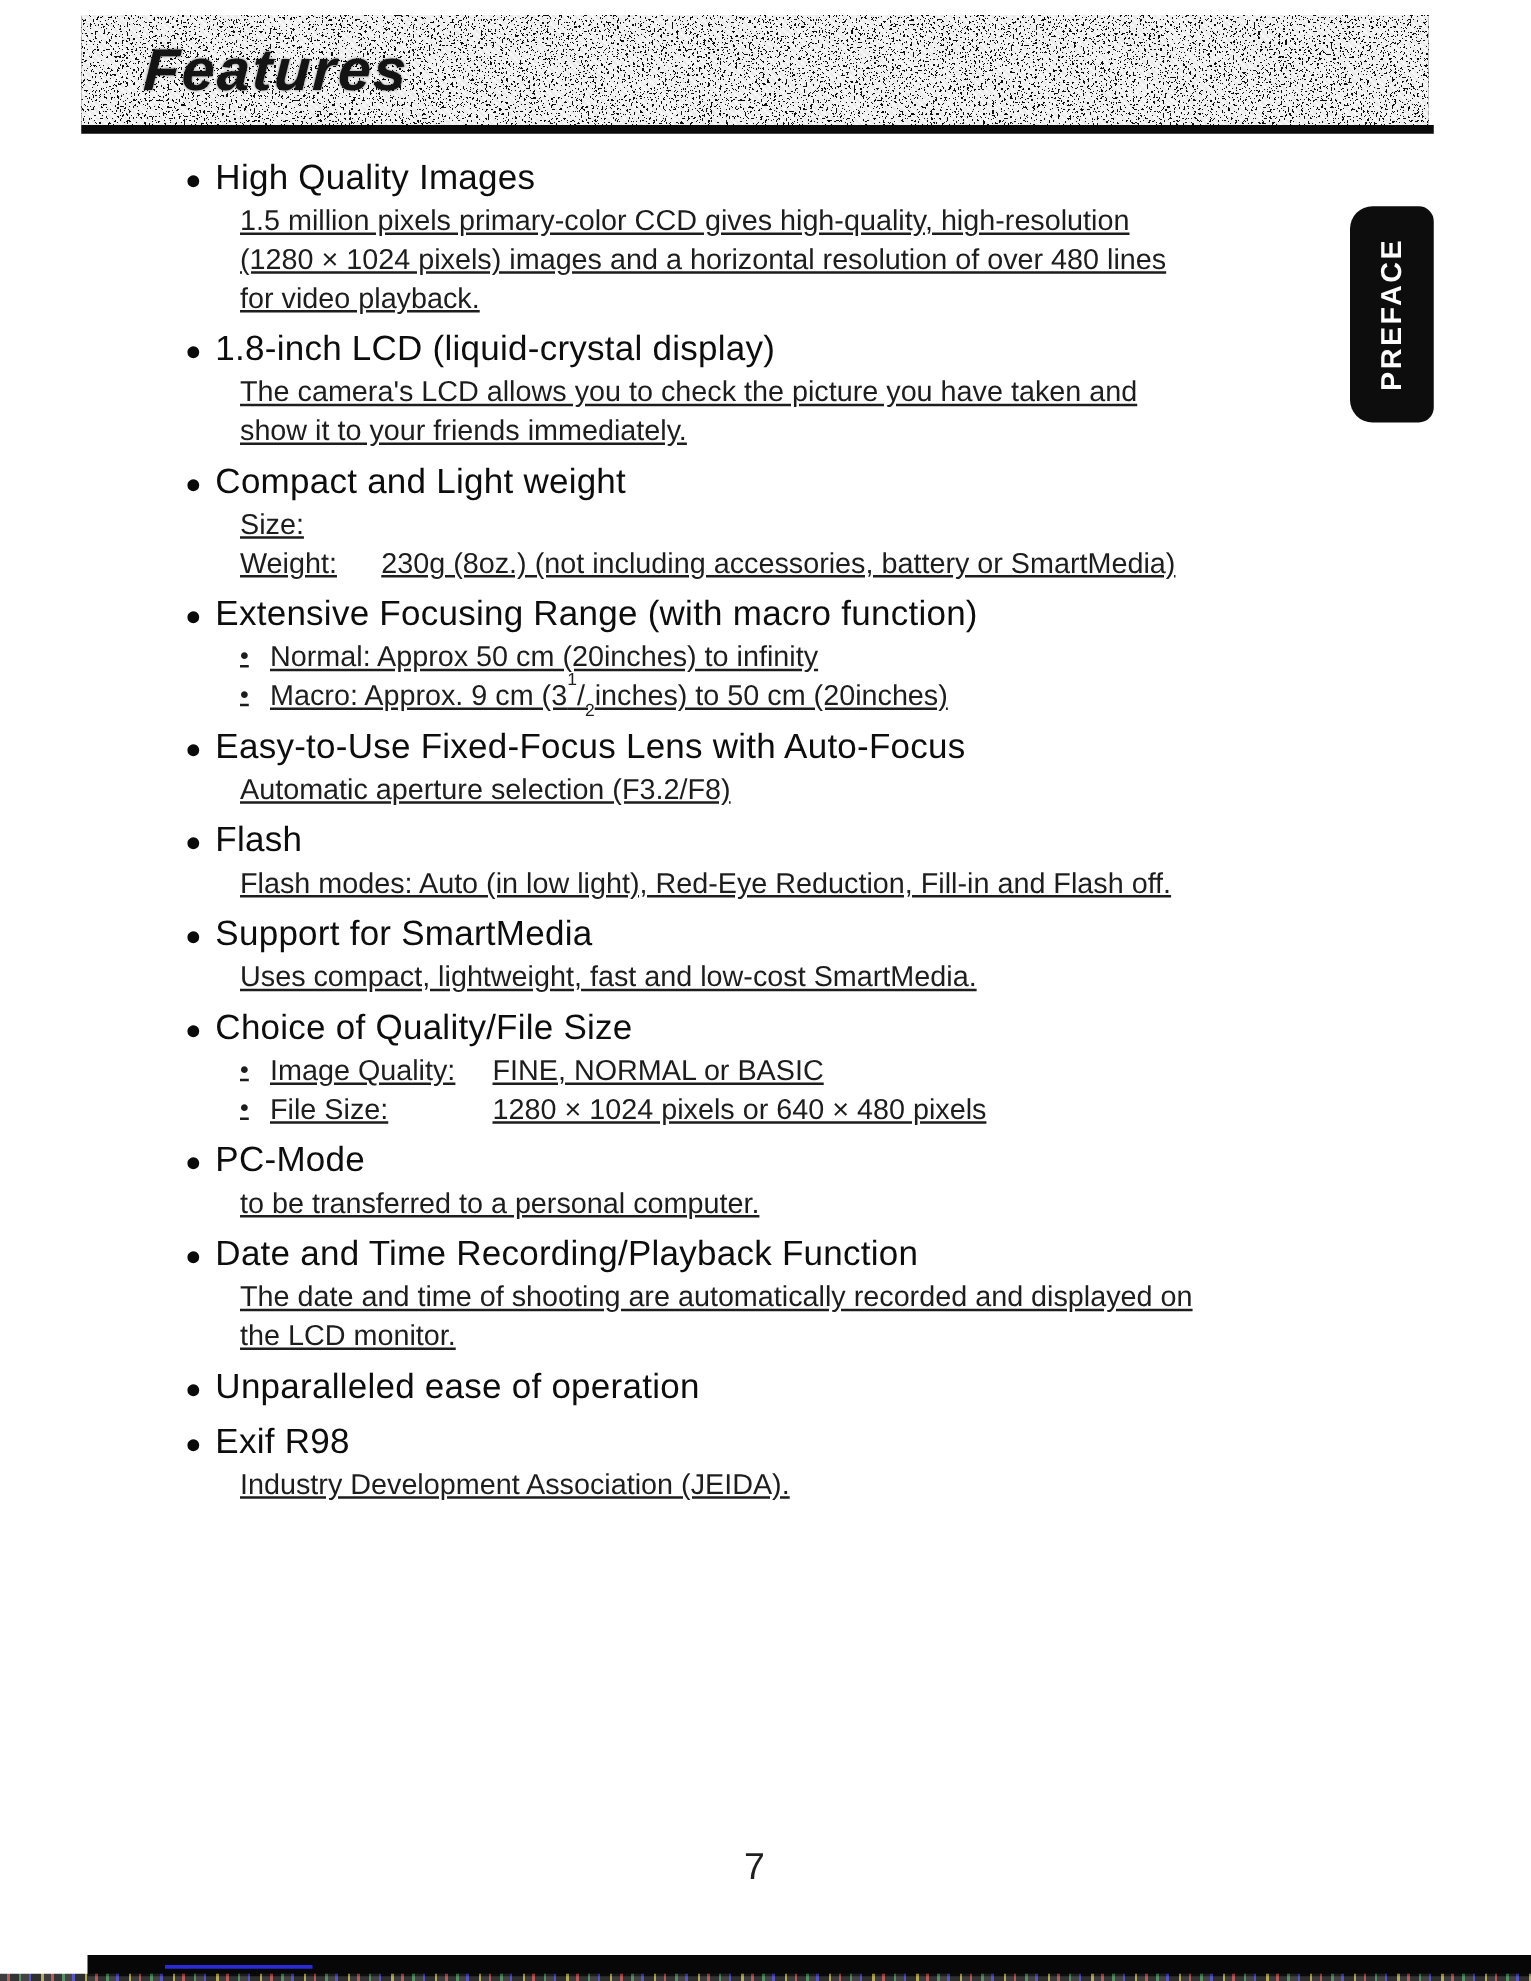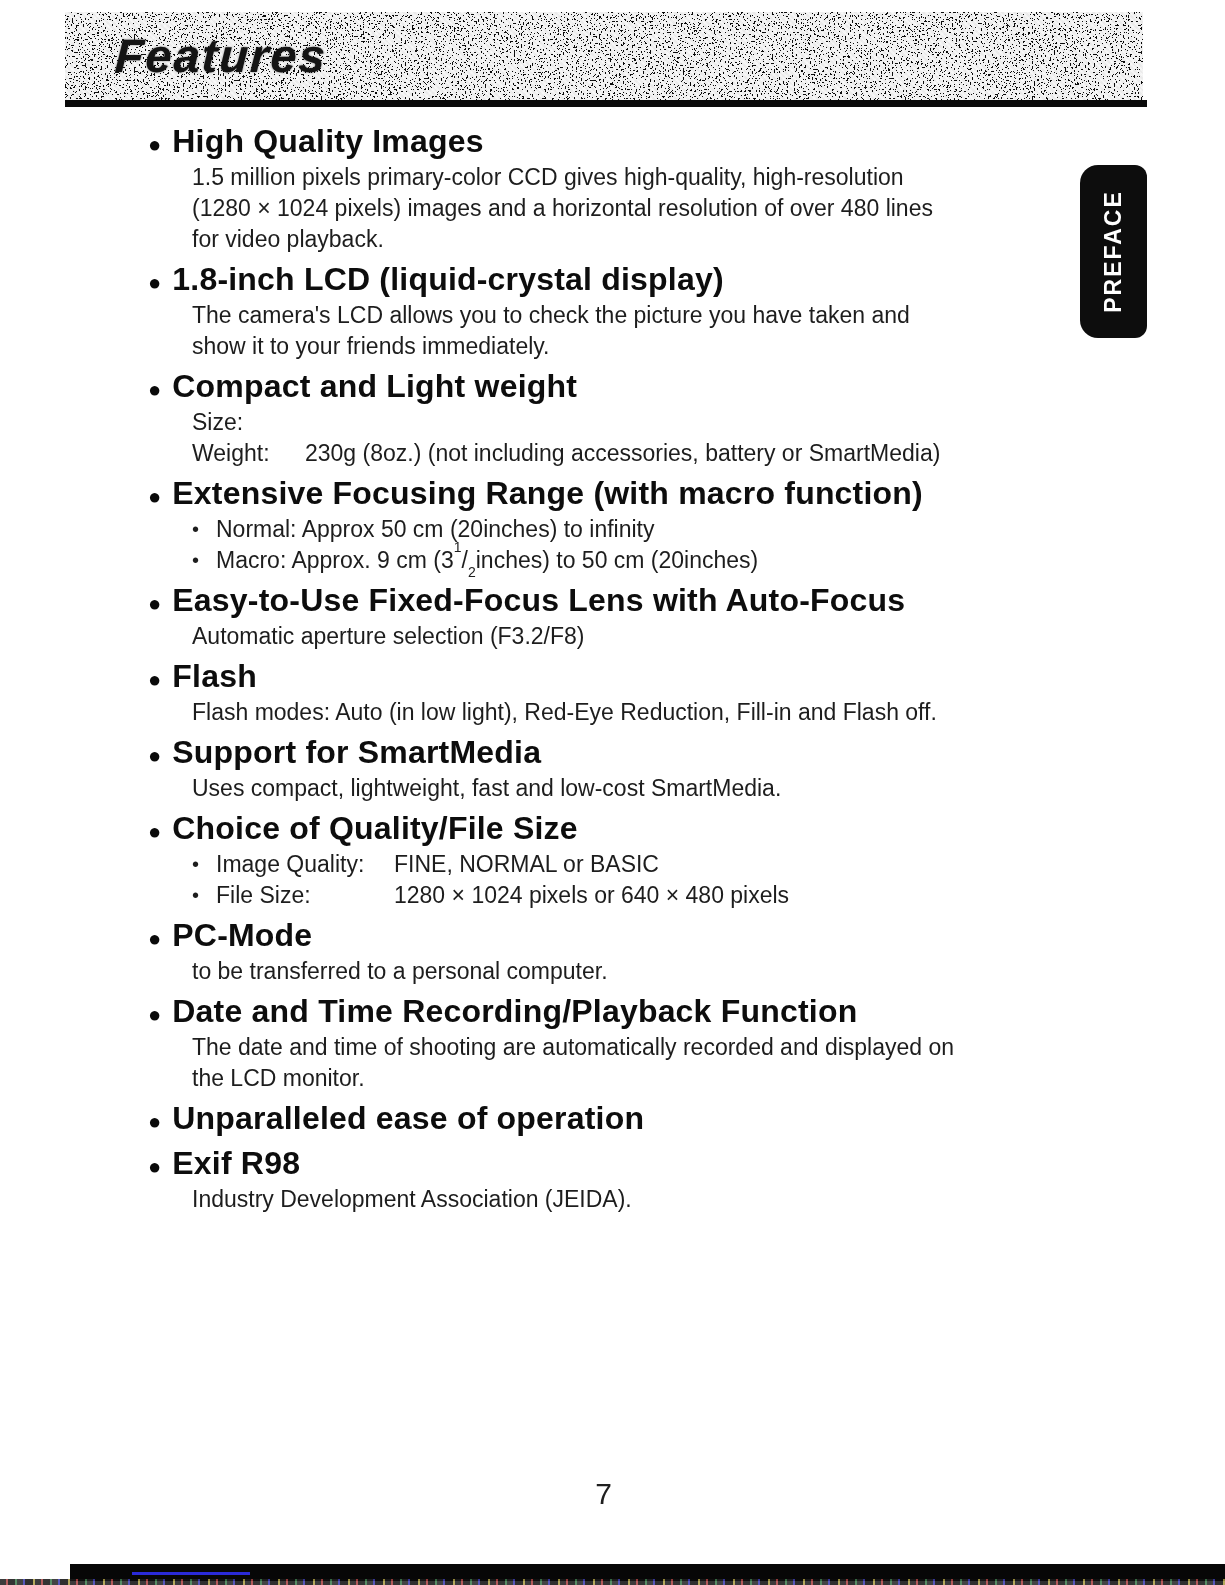--- a/index.html
+++ b/index.html
@@ -33,25 +33,25 @@
   .tab-label{
     transform:rotate(-90deg);white-space:nowrap;
     color:#ffffff;font-weight:bold;font-size:23px;letter-spacing:2px;
   }
   
   .content{position:absolute;left:148px;top:124px;width:935px;color:#1b1b1b;}
   .section{margin-bottom:7px;}
   .sec-head{display:flex;align-items:baseline;gap:11px;}
   .dot{font-size:22px;line-height:35px;color:#0a0a0a;flex:none;}
   .sec-head h3{
-    margin:0 0 2px 0;font-size:32px;line-height:35px;font-weight:bold;
+    margin:0 0 2px 0;font-size:28px;line-height:35px;font-weight:normal;
     color:#0d0d0d;letter-spacing:.2px;
   }
   .sec-body{margin-left:44px;}
-  .line{display:flex;font-size:23px;line-height:31px;color:#1d1d1d;}
+  .line{display:flex;font-size:23px;line-height:31px;color:#1d1d1d;text-decoration:underline;}
   .line .sdot{flex:none;width:24px;font-size:20px;}
   .line .label{flex:none;min-width:113px;}
   .line.bulleted .label{min-width:178px;}
   .line .val{flex:1;}
   .line sup{font-size:14px;position:relative;top:-7px;line-height:0;}
   .line sub{font-size:14px;position:relative;top:3px;line-height:0;}
   
   .page-number{
     position:absolute;left:0;top:1477px;width:1207px;text-align:center;
     font-size:30px;color:#1f1f1f;

